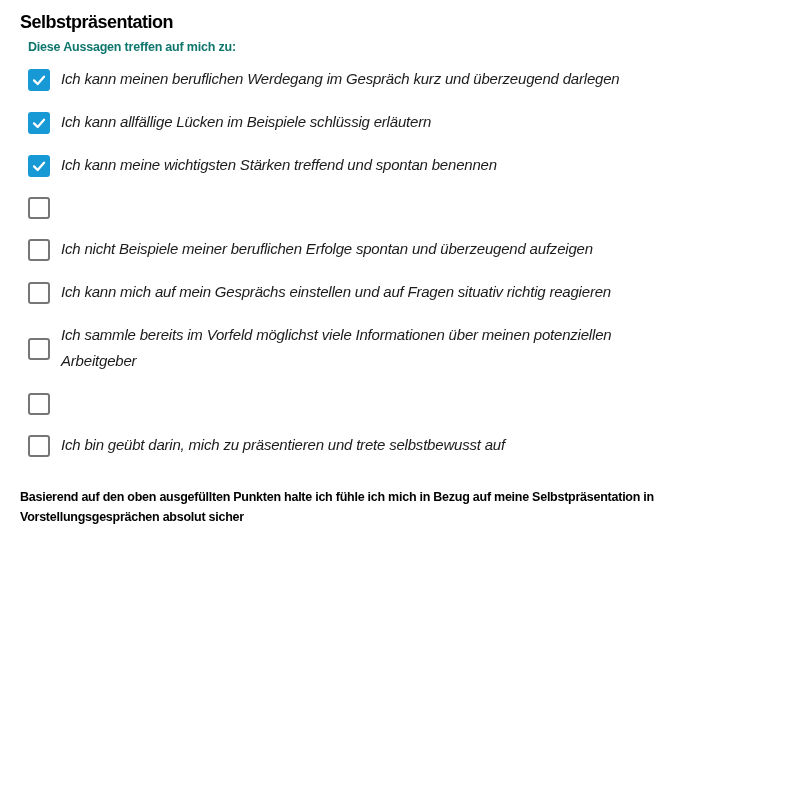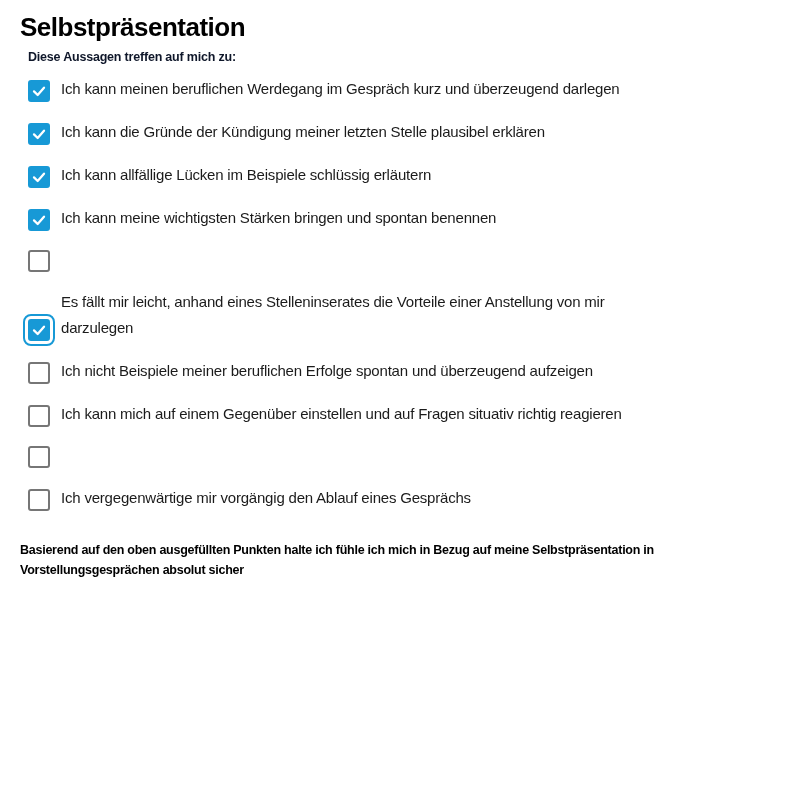--- a/index.html
+++ b/index.html
@@ -13,38 +13,39 @@
   html, body { margin: 0; padding: 0; background: #ffffff; }
   body {
     width: 789px;
     height: 799px;
     overflow: hidden;
     font-family: "Liberation Sans", sans-serif;
     color: var(--text);
     padding: 10px 20px 0 20px;
   }
   .page-title {
-    font-size: 26px;
+    font-size: 18px;
     font-weight: bold;
     letter-spacing: -0.5px;
     margin: 2px 0 7px 0;
     color: #000;
   }
   .section-subtitle {
     font-size: 12.5px;
     font-weight: bold;
     letter-spacing: -0.2px;
     margin: 0 0 12px 8px;
-    color: #0f172a;
+    color: #0f766e;
   }
   .checklist { margin-left: 8px; }
   .row {
     display: flex;
-    align-items: flex-end;
+    align-items: center;
     margin-bottom: 17px;
+    font-style: italic;
   }
   .checkbox {
     flex: 0 0 auto;
     width: 22px;
     height: 22px;
     margin-top: 2px;
     border: 2px solid var(--cb-border);
     border-radius: 3px;
     background: #fff;
     display: flex;
@@ -90,88 +91,78 @@
   <div class="row">
     <span class="checkbox checked" role="checkbox" aria-checked="true">
       <svg width="16" height="16" viewBox="0 0 24 24" aria-hidden="true">
         <path d="M4.5 12.5l5.5 5.5 9.5-11" fill="none" stroke="#ffffff" stroke-width="3.4" stroke-linecap="round" stroke-linejoin="round"></path>
       </svg>
     </span>
     <span class="row-label">Ich kann meinen beruflichen Werdegang im Gespräch kurz und überzeugend darlegen</span>
   </div>
 
 
-  <div class="row">
-    <span class="checkbox checked" role="checkbox" aria-checked="true">
-      <svg width="16" height="16" viewBox="0 0 24 24" aria-hidden="true">
-        <path d="M4.5 12.5l5.5 5.5 9.5-11" fill="none" stroke="#ffffff" stroke-width="3.4" stroke-linecap="round" stroke-linejoin="round"></path>
-      </svg>
-    </span>
-    <span class="row-label">Ich kann die Gründe der Kündigung meiner letzten Stelle plausibel erklären</span>
-  </div>
 
   <div class="row">
     <span class="checkbox checked" role="checkbox" aria-checked="true">
       <svg width="16" height="16" viewBox="0 0 24 24" aria-hidden="true">
         <path d="M4.5 12.5l5.5 5.5 9.5-11" fill="none" stroke="#ffffff" stroke-width="3.4" stroke-linecap="round" stroke-linejoin="round"></path>
       </svg>
     </span>
     <span class="row-label">Ich kann allfällige Lücken im Beispiele schlüssig erläutern</span>
   </div>
 
   <div class="row">
     <span class="checkbox checked" role="checkbox" aria-checked="true">
       <svg width="16" height="16" viewBox="0 0 24 24" aria-hidden="true">
         <path d="M4.5 12.5l5.5 5.5 9.5-11" fill="none" stroke="#ffffff" stroke-width="3.4" stroke-linecap="round" stroke-linejoin="round"></path>
       </svg>
     </span>
-    <span class="row-label">Ich kann meine wichtigsten Stärken bringen und spontan benennen</span>
+    <span class="row-label">Ich kann meine wichtigsten Stärken treffend und spontan benennen</span>
   </div>
 
   <div class="row">
     <span class="checkbox" role="checkbox" aria-checked="false">
       
     </span>
   </div>
 
-  <div class="row">
-    <span class="checkbox checked focused" role="checkbox" aria-checked="true">
-      <svg width="16" height="16" viewBox="0 0 24 24" aria-hidden="true">
-        <path d="M4.5 12.5l5.5 5.5 9.5-11" fill="none" stroke="#ffffff" stroke-width="3.4" stroke-linecap="round" stroke-linejoin="round"></path>
-      </svg>
-    </span>
-    <span class="row-label">Es fällt mir leicht, anhand eines Stelleninserates die Vorteile einer Anstellung von mir
-darzulegen</span>
-  </div>
 
   <div class="row">
     <span class="checkbox" role="checkbox" aria-checked="false">
       
     </span>
     <span class="row-label">Ich nicht Beispiele meiner beruflichen Erfolge spontan und überzeugend aufzeigen</span>
   </div>
 
   <div class="row">
     <span class="checkbox" role="checkbox" aria-checked="false">
       
     </span>
-    <span class="row-label">Ich kann mich auf einem Gegenüber einstellen und auf Fragen situativ richtig reagieren</span>
+    <span class="row-label">Ich kann mich auf mein Gesprächs einstellen und auf Fragen situativ richtig reagieren</span>
+  </div>
+
+
+  <div class="row">
+    <span class="checkbox" role="checkbox" aria-checked="false">
+      
+    </span>
+    <span class="row-label">Ich sammle bereits im Vorfeld möglichst viele Informationen über meinen potenziellen
+Arbeitgeber</span>
   </div>
 
 
   <div class="row">
     <span class="checkbox" role="checkbox" aria-checked="false">
       
     </span>
   </div>
 
-
   <div class="row">
     <span class="checkbox" role="checkbox" aria-checked="false">
       
     </span>
-    <span class="row-label">Ich vergegenwärtige mir vorgängig den Ablauf eines Gesprächs</span>
+    <span class="row-label">Ich bin geübt darin, mich zu präsentieren und trete selbstbewusst auf</span>
   </div>
-
 </div>
 
 <div class="rating-question">Basierend auf den oben ausgefüllten Punkten halte ich fühle ich mich in Bezug auf meine Selbstpräsentation in
 Vorstellungsgesprächen absolut sicher</div>
 
 </body></html>

